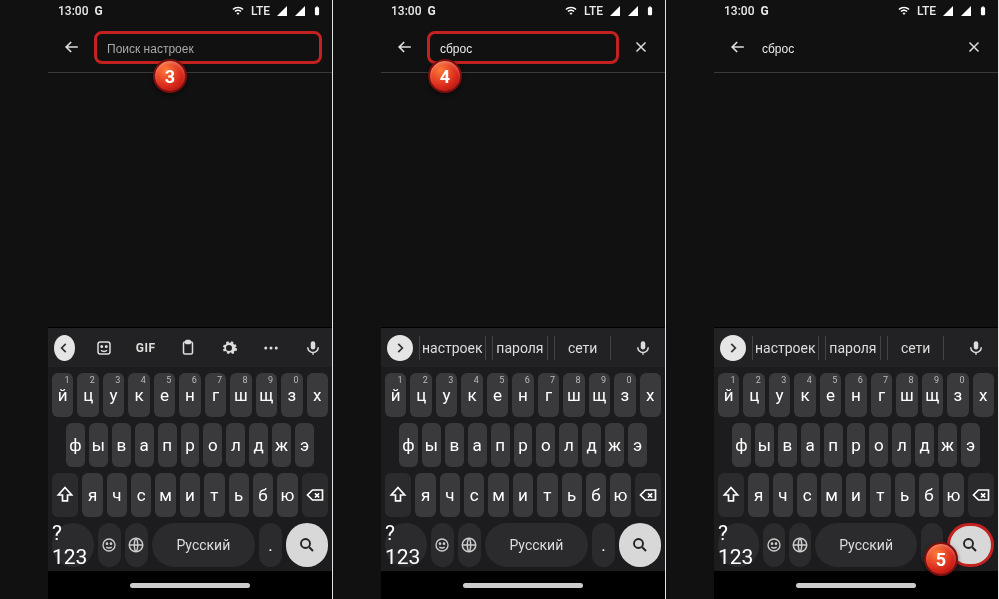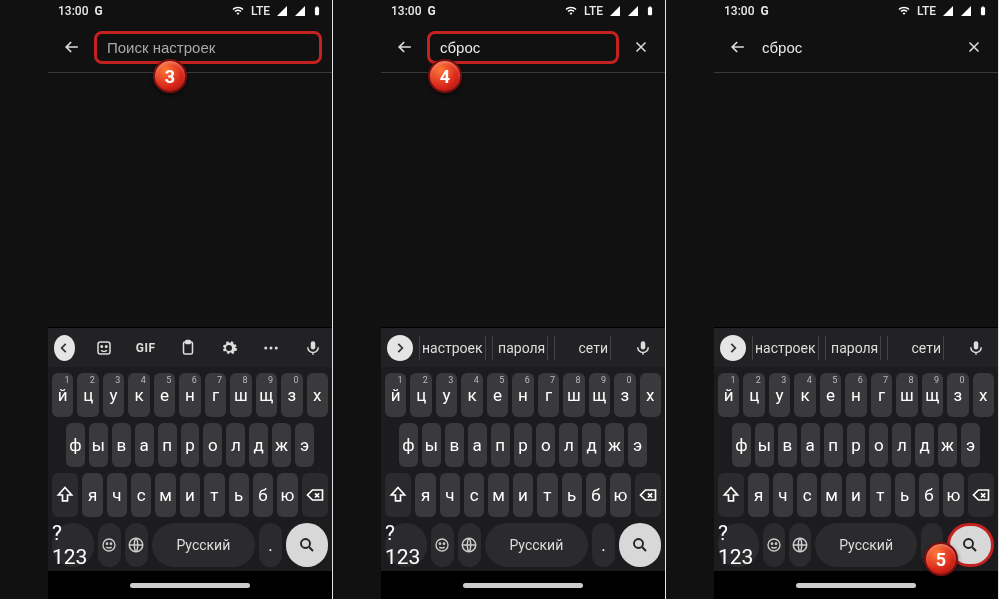--- a/index.html
+++ b/index.html
@@ -38,37 +38,37 @@
     height:50px;display:flex;align-items:center;padding:0 10px;gap:8px;
   }
   .back{width:28px;height:28px;display:flex;align-items:center;justify-content:center;cursor:pointer;}
   .searchbox{
     flex:1;position:relative;
   }
   .searchbox.outlined{
     border:3px solid var(--red);border-radius:8px;padding:4px 8px;
   }
   .searchbox input{
-    background:transparent;border:none;color:var(--txt);font-size:15px;width:100%;
+    background:transparent;border:none;color:var(--txt);font-size:12px;width:100%;
     outline:none;
   }
   .searchbox input::placeholder{color:var(--muted);}
   .clearbtn{width:28px;height:28px;display:flex;align-items:center;justify-content:center;cursor:pointer;}
   .divider{height:1px;background:#3a3a3a;width:100%;}
   .content{flex:1;background:var(--bg);}
   
   .sugg{
     height:40px;background:#222224;display:flex;align-items:center;padding:0 6px;gap:6px;
     border-top:1px solid #000;
   }
   .sugg .chev{
     width:26px;height:26px;border-radius:50%;background:#e5e5e5;color:#333;display:flex;align-items:center;justify-content:center;font-size:14px;cursor:pointer;
   }
   .sugg .icon{width:32px;height:32px;display:flex;align-items:center;justify-content:center;color:#ddd;cursor:pointer;margin-left:10px;}
-  .sugg .sword{flex:1;text-align:right;color:#ddd;font-size:14px;border-left:1px solid #444;border-right:1px solid #444;padding:4px 2px;cursor:pointer;}
+  .sugg .sword{flex:1;text-align:center;color:#ddd;font-size:14px;border-left:1px solid #444;border-right:1px solid #444;padding:4px 2px;cursor:pointer;}
   .sugg .sword:first-of-type{border-left:none;}
   .sugg .sword:last-of-type{border-right:none;}
   
   .kbd{
     background:#1c1c1e;padding:6px 4px 4px;display:flex;flex-direction:column;gap:6px;
   }
   .krow{display:flex;gap:4px;justify-content:center;}
   .key{
     flex:1;min-width:0;height:44px;border-radius:6px;background:var(--key);color:#fff;
     display:flex;align-items:center;justify-content:center;font-size:17px;position:relative;cursor:pointer;

